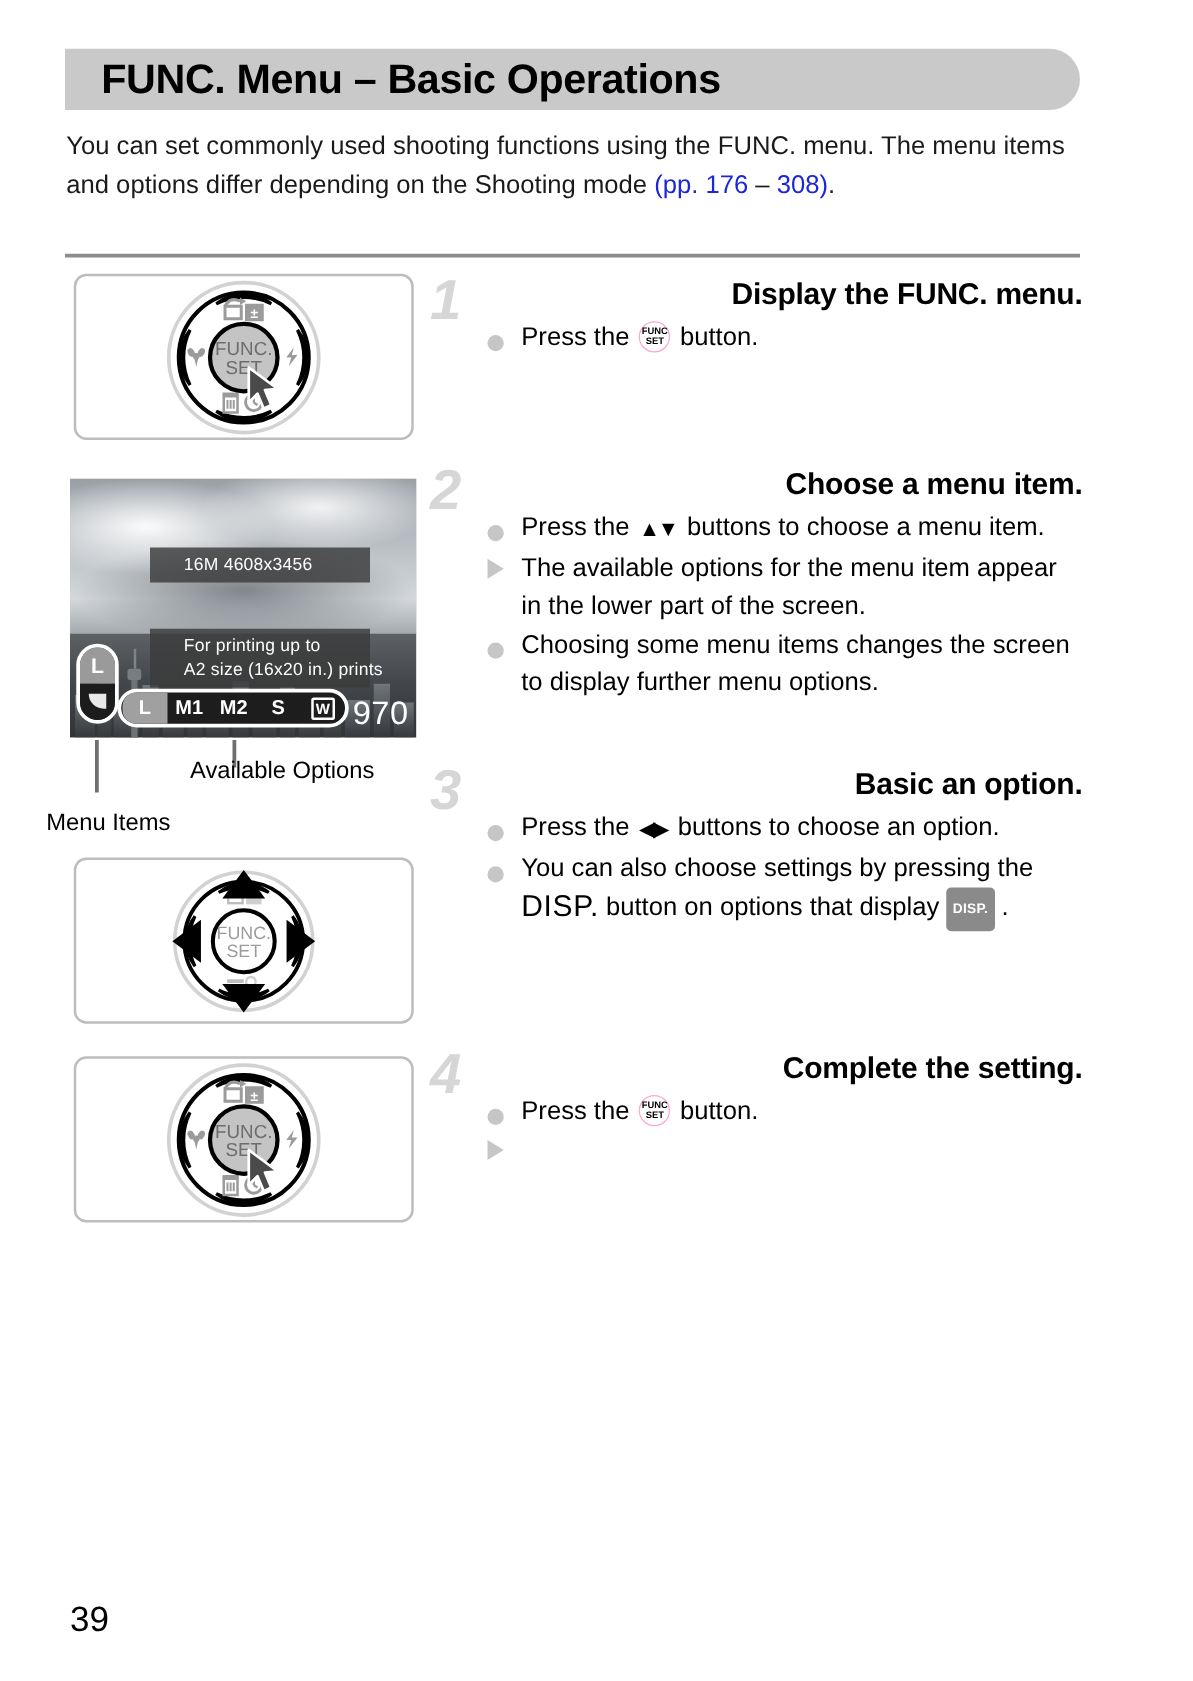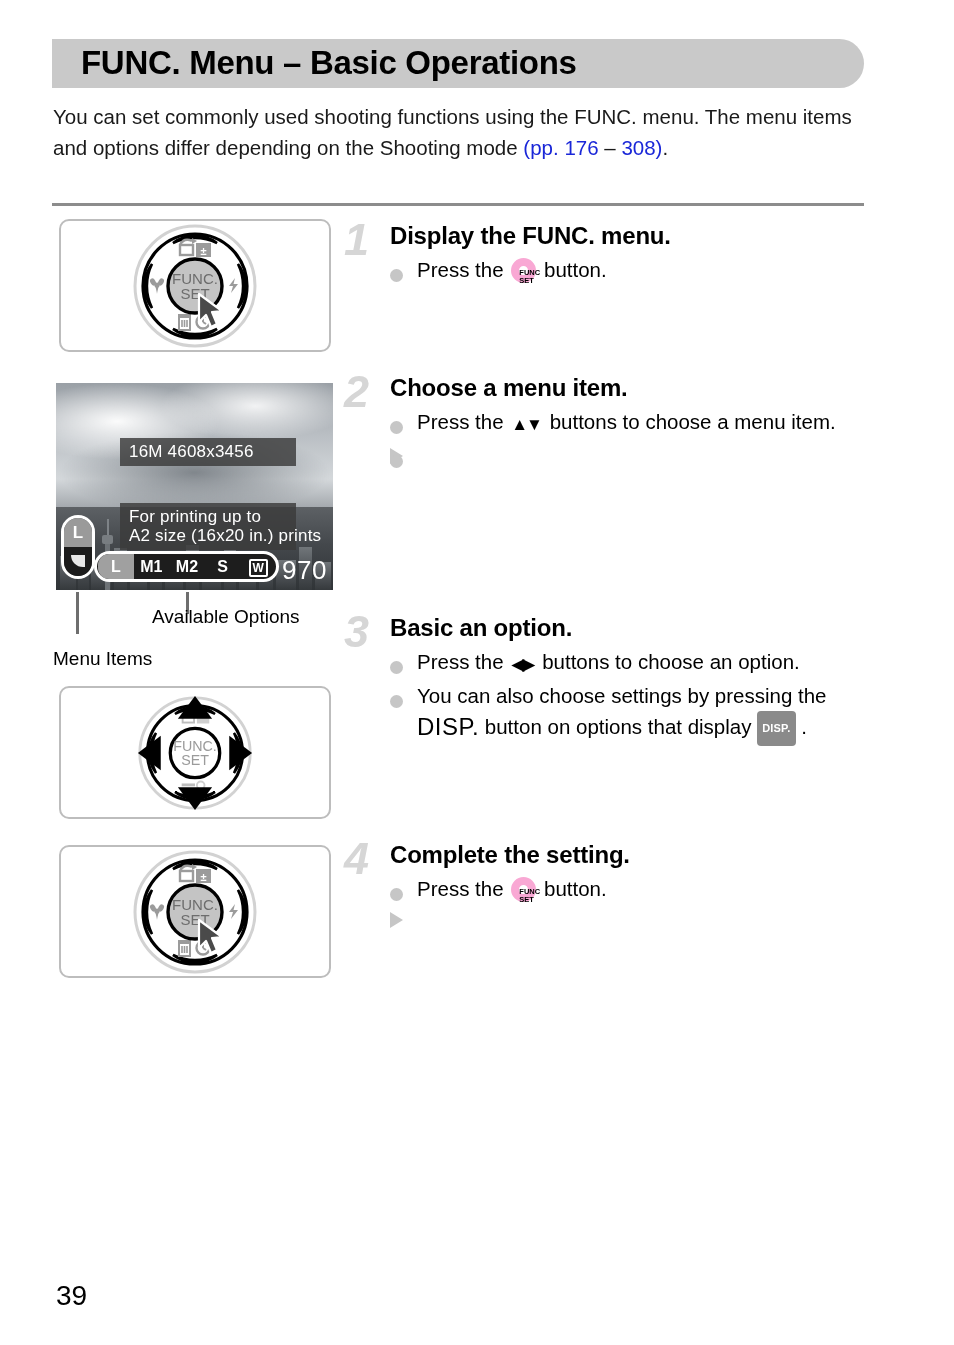--- a/index.html
+++ b/index.html
@@ -135,23 +135,23 @@
     bottom: 55px;
     width: 2px;
     height: 16px;
     background: #7e8387;
   }
 
   .lcd-tip {
     position: absolute;
     background: rgba(58,58,58,0.82);
     color: #ffffff;
-    font-size: 17px;
+    font-size: 14px;
     line-height: 19px;
-    padding: 4px 9px 5px;
+    padding: 4px 27px 5px;
     letter-spacing: 0.2px;
     white-space: pre;
   }
   #lcd-tip-title { left: 64px; top: 55px; width: 176px; box-sizing: border-box; }
   #lcd-tip-body  { left: 64px; top: 84px; width: 176px; box-sizing: border-box; margin-top: 36px; }
 
   
   #lcd-menu-col {
     position: absolute;
     left: 5px;
@@ -241,21 +241,21 @@
   #leader-menu-items { left: 76px; top: 592px; height: 42px; }
   #leader-avail-opts { left: 186px; top: 592px; height: 22px; }
 
   .callout-label {
     position: absolute;
     font-size: 19px;
     color: #000000;
     white-space: nowrap;
   }
   #label-available-options { left: 152px; top: 606px; }
-  #label-menu-items { left: 53px; top: 648px; }
+  #label-menu-items { left: 37px; top: 648px; }
 
   
   .step { position: absolute; left: 344px; width: 522px; }
   #step-1 { top: 221px; }
   #step-2 { top: 373px; }
   #step-3 { top: 613px; }
   #step-4 { top: 840px; }
 
   .step-num {
     position: absolute;
@@ -268,20 +268,21 @@
     line-height: 1;
     width: 44px;
     text-align: left;
   }
   .step-title {
     margin: 0 0 4px 46px;
     font-size: 24px;
     font-weight: bold;
     line-height: 30px;
     letter-spacing: -0.2px;
+    text-align: right;
   }
   .step-body { margin-left: 46px; }
 
   .bline {
     position: relative;
     padding-left: 27px;
     font-size: 20.5px;
     line-height: 30px;
     margin-bottom: 1px;
   }
@@ -306,21 +307,21 @@
     border-left: 13px solid #c6c6c6;
     border-top: 8px solid transparent;
     border-bottom: 8px solid transparent;
     margin-top: 7px;
   }
 
   
   .ic-funcset {
     display: inline-block;
     width: 25px; height: 25px;
-    border: 8px solid #f9a8d4;
+    border: 1px solid #f9a8d4;
     border-radius: 50%;
     vertical-align: -6px;
     position: relative;
     box-sizing: border-box;
     margin: 0 2px;
   }
   .ic-funcset b, .ic-funcset i {
     position: absolute;
     left: 0; right: 0;
     text-align: center;
@@ -585,24 +586,24 @@
 </div>
 
 <div class="step" id="step-2">
   <div class="step-num">2</div>
   <h2 class="step-title">Choose a menu item.</h2>
   <div class="step-body">
     <div class="bline">
       <span class="mk"><span class="mk-dot"></span></span><span>Press the </span><span class="ic-ud">▲▼</span><span> buttons to choose a menu item.</span>
     </div>
     <div class="bline">
-      <span class="mk"><span class="mk-tri"></span></span>
-    </div>
-    <div class="bline">
-      <span class="mk"><span class="mk-dot"></span></span>
+      <span class="mk"><span class="mk-tri"></span></span><span>The available options for the menu item appear in the lower part of the screen.</span>
+    </div>
+    <div class="bline">
+      <span class="mk"><span class="mk-dot"></span></span><span>Choosing some menu items changes the screen to display further menu options.</span>
     </div>
   </div>
 </div>
 
 <div class="step" id="step-3">
   <div class="step-num">3</div>
   <h2 class="step-title">Basic an option.</h2>
   <div class="step-body">
     <div class="bline">
       <span class="mk"><span class="mk-dot"></span></span><span>Press the </span><span class="ic-lr">◀▶</span><span> buttons to choose an option.</span>

